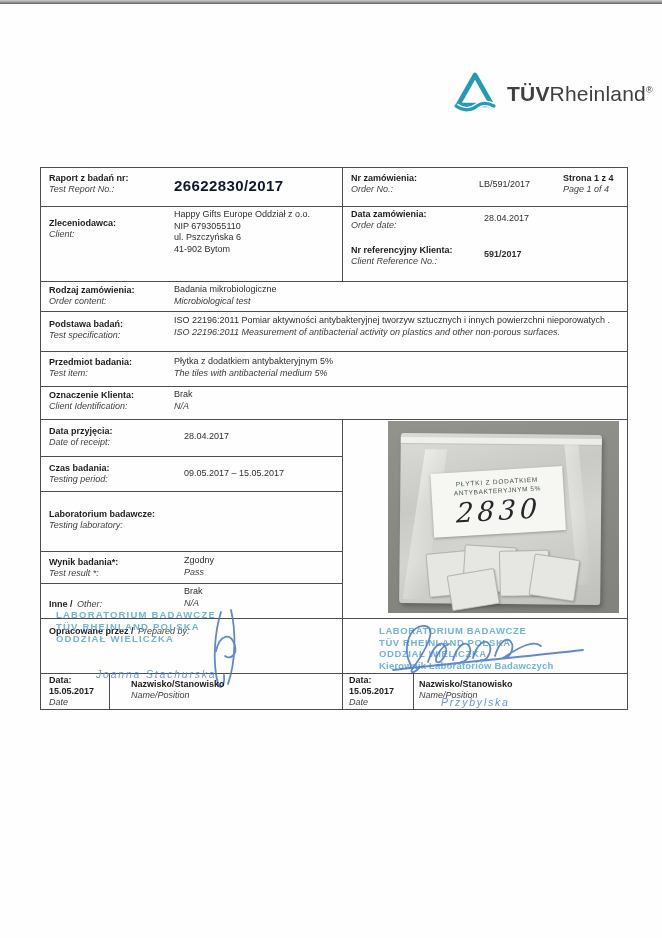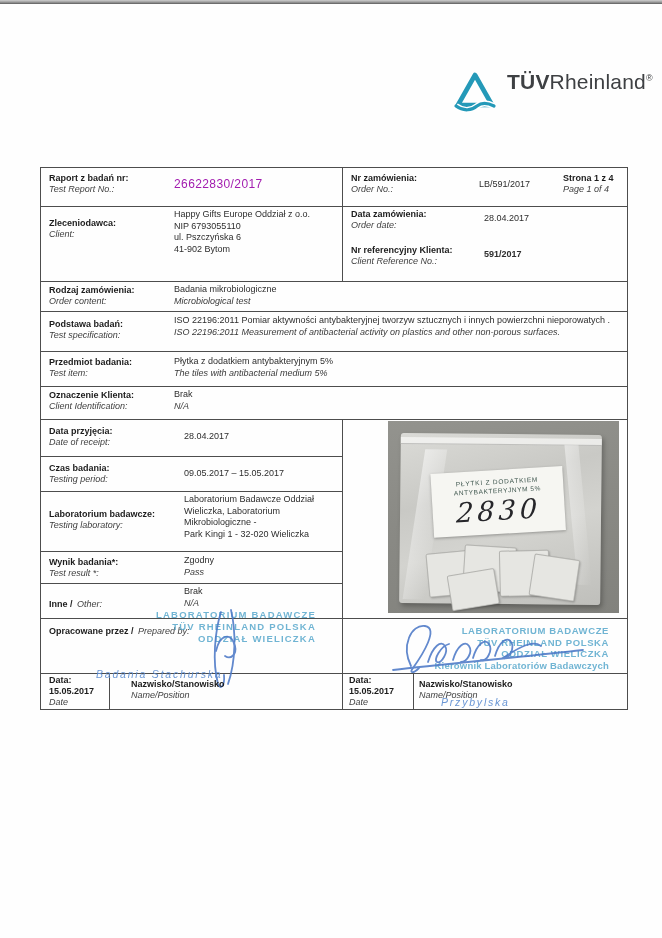--- a/index.html
+++ b/index.html
@@ -3,36 +3,36 @@
 <meta charset="utf-8">
 <style>
   html,body{margin:0;padding:0;}
   body{width:662px;height:938px;background:#ffffff;position:relative;overflow:hidden;
        font-family:"Liberation Sans", sans-serif;color:#2a2a2a;}
   .abs{position:absolute;}
   .page{position:absolute;inset:0;background:#fefefe;}
   .scan-top{position:absolute;top:0;left:0;right:0;height:4px;
             background:linear-gradient(#cfcfcf,#9a9a9a 55%,#5c5c5c);}
   
-  .logo{position:absolute;left:452px;top:70px;display:flex;align-items:flex-start;}
+  .logo{position:absolute;left:452px;top:70px;display:flex;align-items:center;}
   .logo-text{font-size:21px;color:#3e4043;margin-left:9px;letter-spacing:.2px;white-space:nowrap;}
   .logo-text .tuv{font-weight:bold;}
   .logo-text .reg{font-size:9px;vertical-align:super;}
   
   .tbl{position:absolute;left:40px;top:167px;width:586px;height:541px;border:1px solid #4d4d4d;}
   .hl{position:absolute;height:1px;background:#4d4d4d;}
   .vl{position:absolute;width:1px;background:#4d4d4d;}
   .pl{font-weight:bold;font-size:9px;color:#1c1c1c;line-height:11px;white-space:nowrap;}
   .en{font-style:italic;font-size:9px;color:#3e3e3e;line-height:11px;white-space:nowrap;}
   .val{font-size:9px;color:#2d2d2d;line-height:11.5px;white-space:nowrap;}
   .vali{font-style:italic;color:#3a3a3a;}
   .valb{font-weight:bold;}
-  .big{font-size:12px;font-weight:normal;color:#a21caf;letter-spacing:.4px;}
-  
-  .stamp{position:absolute;text-align:right;color:#58a8cc;opacity:.85;font-weight:bold;
+  .big{font-size:15px;font-weight:bold;color:#0f172a;letter-spacing:.4px;}
+  
+  .stamp{position:absolute;text-align:left;color:#58a8cc;opacity:.85;font-weight:bold;
          font-size:9.5px;letter-spacing:1.2px;line-height:12px;white-space:nowrap;}
   .stamp.right{letter-spacing:.6px;line-height:11.5px;}
   .bluename{position:absolute;color:#5a8bd0;font-style:italic;font-size:10.5px;
             letter-spacing:1.8px;white-space:nowrap;opacity:.9;}
   
   .photo{position:absolute;left:347px;top:253px;width:231px;height:192px;
          background:linear-gradient(170deg,#93938e,#8a8a85 45%,#82827d);overflow:hidden;}
   .bag{position:absolute;left:12px;top:13px;width:201px;height:170px;border-radius:3px;
        background:linear-gradient(163deg,#dbdbd7 0%,#c9c9c5 34%,#d3d3cf 58%,#bfbfbb 100%);
        transform:rotate(.6deg);box-shadow:2px 3px 5px rgba(0,0,0,.28);}
@@ -168,26 +168,20 @@
     <div class="abs" style="left:8px;top:295px">
       <div class="pl">Czas badania:</div>
       <div class="en">Testing period:</div>
     </div>
     <div class="abs val" style="left:143px;top:300px">09.05.2017 – 15.05.2017</div>
 
     <div class="abs" style="left:8px;top:341px">
       <div class="pl">Laboratorium badawcze:</div>
       <div class="en">Testing laboratory:</div>
     </div>
-    <div class="abs" style="left:143px;top:326px">
-      <div class="val">Laboratorium Badawcze Oddział</div>
-      <div class="val">Wieliczka, Laboratorium</div>
-      <div class="val">Mikrobiologiczne -</div>
-      <div class="val">Park Kingi 1 - 32-020 Wieliczka</div>
-    </div>
 
     <div class="abs" style="left:8px;top:389px">
       <div class="pl">Wynik badania*:</div>
       <div class="en">Test result *:</div>
     </div>
     <div class="abs" style="left:143px;top:387px">
       <div class="val">Zgodny</div>
       <div class="val vali">Pass</div>
     </div>
 
@@ -228,21 +222,21 @@
       <div>TÜV RHEINLAND POLSKA</div>
       <div>ODDZIAŁ WIELICZKA</div>
     </div>
     <svg class="abs" style="left:150px;top:438px" width="70" height="85" viewBox="0 0 70 85">
       <g fill="none" stroke="#4d79c7" stroke-width="1.8" opacity=".88" stroke-linecap="round">
         <path d="M30 6 C 24 25 21 55 27 78 C 29 84 34 81 33 69"></path>
         <path d="M40 4 C 45 25 45 55 37 78"></path>
         <path d="M25 45 C 29 28 40 26 44 40 C 46 48 40 54 34 50"></path>
       </g>
     </svg>
-    <div class="bluename" style="left:55px;top:500px">Badania Stachurska</div>
+    <div class="bluename" style="left:55px;top:500px">Joanna Stachurska</div>
 
     <div class="stamp right" style="left:338px;top:457px;width:230px">
       <div>LABORATORIUM BADAWCZE</div>
       <div>TÜV RHEINLAND POLSKA</div>
       <div>ODDZIAŁ WIELICZKA</div>
       <div style="letter-spacing:.2px">Kierownik Laboratoriów Badawczych</div>
     </div>
     <svg class="abs" style="left:342px;top:448px" width="210" height="62" viewBox="0 0 210 62">
       <g fill="none" stroke="#4d79c7" stroke-width="1.8" opacity=".88" stroke-linecap="round">
         <path d="M28 50 C 18 30 28 8 42 10 C 56 12 40 38 30 52 C 26 57 30 58 36 52"></path>

